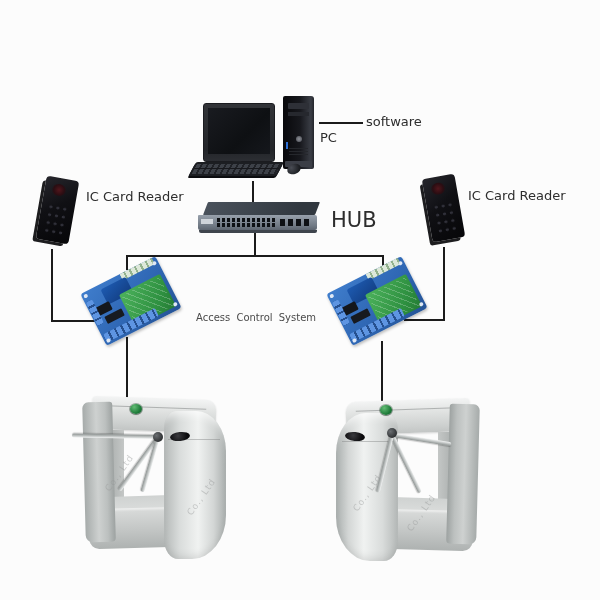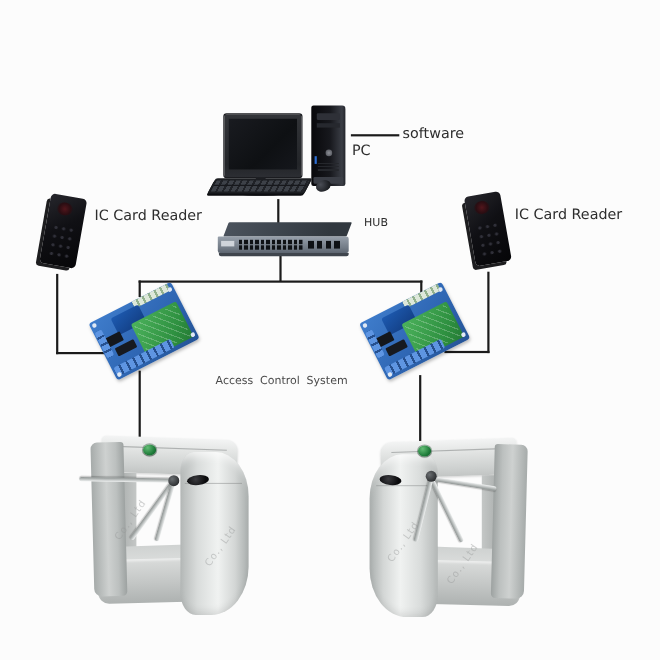--- a/index.html
+++ b/index.html
@@ -157,21 +157,21 @@
   <div class="abs hub">
     <div class="d hub-top"></div>
     <div class="d hub-front">
       <div class="d hub-label-strip"></div>
       <div class="d hub-row" style="top:3px;"></div>
       <div class="d hub-row" style="top:8px;"></div>
       <div class="d hub-sfp"></div>
     </div>
     <div class="d hub-base"></div>
   </div>
-  <div class="label" style="left:331px;top:197px;font-size:10px;">HUB</div>
+  <div class="label" style="left:331px;top:208px;font-size:21px;">HUB</div>
 
   <div class="abs reader" style="left:41px;top:178px;transform:rotate(10deg);">
     <div class="d r-cam"></div>
     <div class="d r-pad"></div>
   </div>
   <div class="label" style="left:86px;top:189px;">IC Card Reader</div>
 
   <div class="abs reader" style="left:427px;top:176px;transform:rotate(-10deg);">
     <div class="d r-cam"></div>
     <div class="d r-pad"></div>
@@ -198,21 +198,21 @@
     <div class="d b-chip1"></div>
     <div class="d b-chip2"></div>
     <div class="d b-term"></div>
     <div class="d b-termL"></div>
     <div class="d b-hole" style="left:2px;top:2px;"></div>
     <div class="d b-hole" style="left:78px;top:4px;"></div>
     <div class="d b-hole" style="left:2px;top:52px;"></div>
     <div class="d b-hole" style="left:78px;top:50px;"></div>
   </div>
 
-  <div class="label" style="left:196px;top:312px;font-size:10px;word-spacing:3px;color:#4a4a4a;margin-top:29px;">Access Control System</div>
+  <div class="label" style="left:196px;top:312px;font-size:10px;word-spacing:3px;color:#4a4a4a;">Access Control System</div>
 
   <div class="abs turnstile" style="left:84px;top:396px;">
     <div class="t-frame">
       <div class="d t-topbeam"></div>
       <div class="d t-innerL"></div>
       <div class="d t-innerB"></div>
       <div class="d t-botbeam"></div>
       <div class="d t-colL"></div>
       <div class="d t-colR"></div>
     </div>

